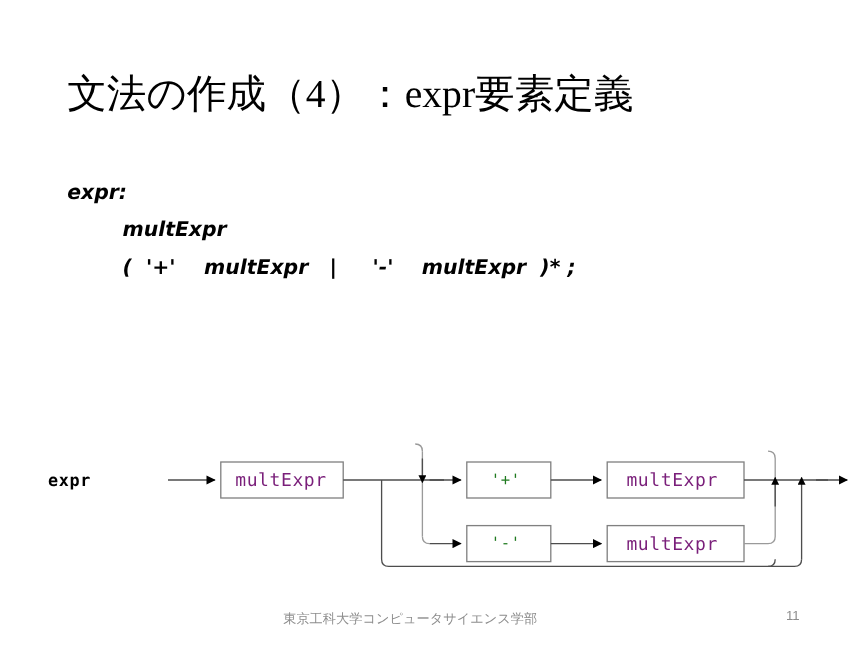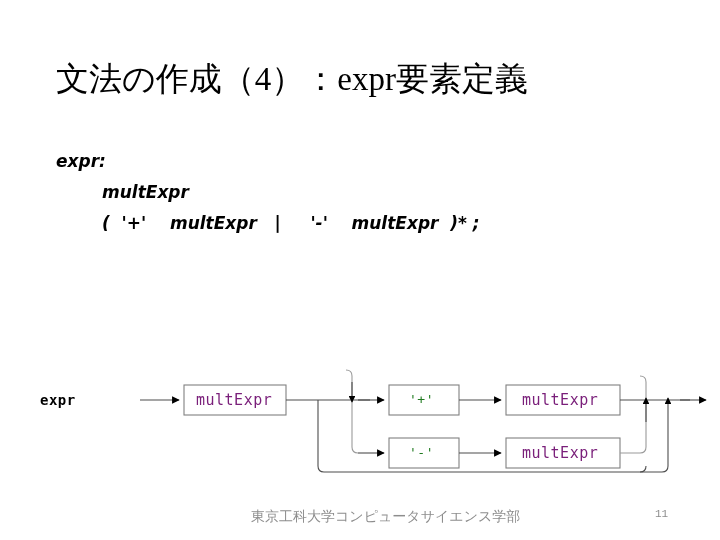--- a/index.html
+++ b/index.html
@@ -91,35 +91,35 @@
     fill: #000000;
     font-family: "DejaVu Sans Mono", "Liberation Mono", monospace;
     font-size: 14px;
     font-weight: bold;
     letter-spacing: 0.5px;
   }
 
   
   #footer-org {
     position: absolute;
-    left: 251px;
+    left: 236px;
     top: 508px;
-    font-size: 14px;
+    font-size: 11px;
     color: #8d8d8d;
     white-space: nowrap;
     font-family: Liberation Mono, monospace;
   }
   #footer-page {
     position: absolute;
     left: 655px;
     top: 508px;
     font-size: 11px;
     color: #8d8d8d;
     white-space: nowrap;
-    font-family: Liberation Mono, monospace;
+    font-family: Liberation Sans, sans-serif;
   }
 </style>
 </head>
 <body>
 
 <div id="slide-title">文法の作成（4）：expr要素定義</div>
 
 <div id="grammar-block">
   <div class="grammar-line">expr:</div>
   <div class="grammar-line indent">multExpr</div>

